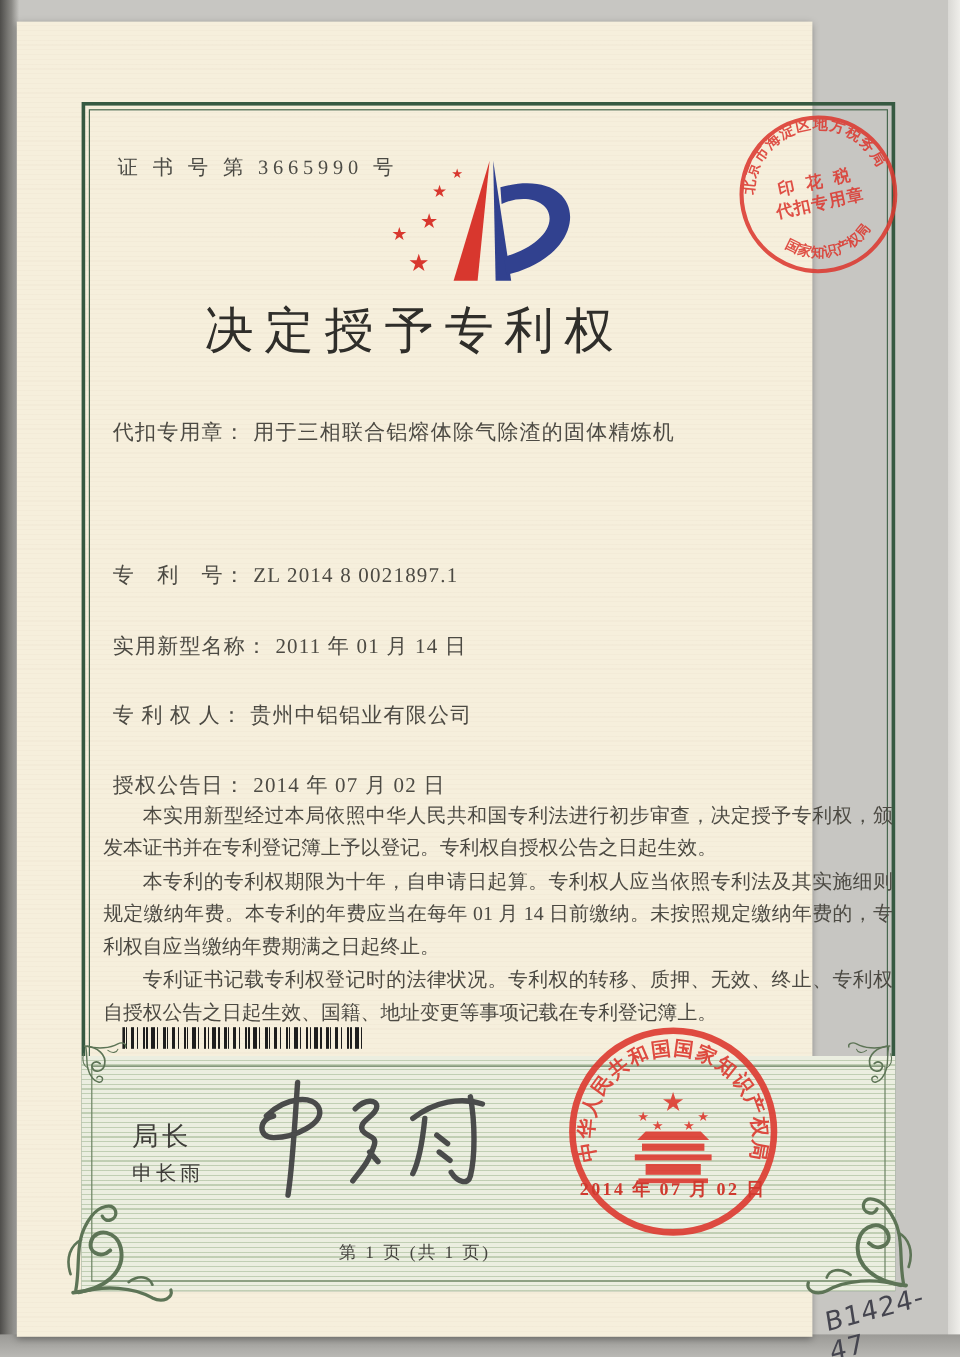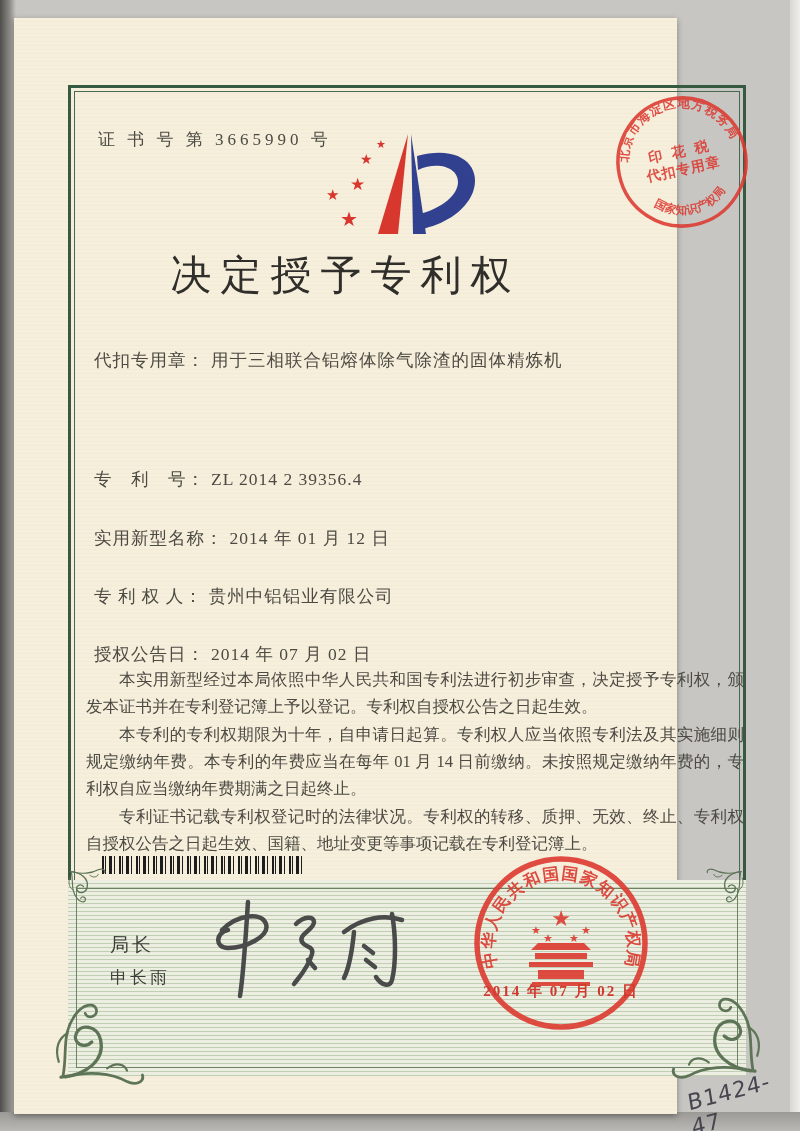--- a/index.html
+++ b/index.html
@@ -32,21 +32,21 @@
   .paragraphs p{margin:0 0 1px 0;text-indent:2em;}
   .barcode{position:absolute;left:88px;top:838px;width:202px;height:18px;
        background-image:repeating-linear-gradient(90deg,#1d1d1d 0 2px,transparent 2px 3px,
         #1d1d1d 3px 4px,transparent 4px 7px,#1d1d1d 7px 10px,transparent 10px 12px,
         #1d1d1d 12px 13px,transparent 13px 17px);}
   .green-band{position:absolute;left:54px;top:862px;width:678px;height:196px;
        background:#ebeee0;
        background-image:repeating-linear-gradient(0deg,rgba(150,175,135,.5) 0 1px,transparent 1px 4px);}
   .band-frame{position:absolute;inset:8px;border:1.5px solid #6c8263;}
   .ornament{position:absolute;pointer-events:none;}
-  .sig-title{position:absolute;left:96px;top:914px;font-size:19px;color:#3e3d38;letter-spacing:3px;}
+  .sig-title{position:absolute;left:96px;top:914px;font-size:22px;color:#3e3d38;letter-spacing:3px;}
   .sig-name{position:absolute;left:96px;top:948px;font-size:17px;color:#3e3d38;letter-spacing:3px;}
   .signature-svg{position:absolute;left:180px;top:872px;width:230px;height:112px;}
   .office-seal{position:absolute;left:458px;top:836px;width:178px;height:178px;opacity:.9;}
   .seal-date{position:absolute;left:452px;top:964px;width:190px;text-align:center;
        font-size:15px;color:#cf392e;letter-spacing:2px;font-weight:bold;}
   .tax-stamp{position:absolute;left:600px;top:76px;width:136px;height:136px;opacity:.88;
        transform:rotate(-12deg);}
   .page-footer{position:absolute;left:0;right:0;top:1016px;text-align:center;
        font-size:14.5px;color:#45443f;letter-spacing:2px;}
   .handwritten{position:absolute;left:688px;top:1076px;font-size:22px;color:#45454f;
@@ -96,24 +96,24 @@
     <text x="68" y="62" text-anchor="middle" font-size="14" fill="#dc3a31" font-weight="bold" letter-spacing="3">印 花 税</text>
     <text x="68" y="80" text-anchor="middle" font-size="14" fill="#dc3a31" font-weight="bold" letter-spacing="1">代扣专用章</text>
   </svg>
 
   <div class="title">决定授予专利权</div>
 
   <div class="field-row" style="top:330px">
     <span class="field-label">代扣专用章：</span><span class="field-value">用于三相联合铝熔体除气除渣的固体精炼机</span>
   </div>
   <div class="field-row" style="top:449px">
-    <span class="field-label">专　利　号：</span><span class="field-value">ZL 2014 2 39356.4</span>
+    <span class="field-label">专　利　号：</span><span class="field-value">ZL 2014 8 0021897.1</span>
   </div>
   <div class="field-row" style="top:508px">
-    <span class="field-label">实用新型名称：</span><span class="field-value">2014 年 01 月 12 日</span>
+    <span class="field-label">实用新型名称：</span><span class="field-value">2011 年 01 月 14 日</span>
   </div>
   <div class="field-row" style="top:566px">
     <span class="field-label">专 利 权 人：</span><span class="field-value">贵州中铝铝业有限公司</span>
   </div>
   <div class="field-row" style="top:624px">
     <span class="field-label">授权公告日：</span><span class="field-value">2014 年 07 月 02 日</span>
   </div>
 
   <div class="paragraphs">
     <p>本实用新型经过本局依照中华人民共和国专利法进行初步审查，决定授予专利权，颁发本证书并在专利登记簿上予以登记。专利权自授权公告之日起生效。</p>
@@ -182,16 +182,17 @@
         <path d="M-30,-8 L30,-8 L23,-15 L-23,-15 Z"></path>
         <rect x="-26" y="-5" width="52" height="6"></rect>
         <rect x="-32" y="4" width="64" height="5"></rect>
         <rect x="-23" y="12" width="46" height="9"></rect>
         <rect x="-29" y="24" width="58" height="4"></rect>
       </g>
     </g>
   </svg>
   <div class="seal-date">2014 年 07 月 02 日</div>
 
+  <div class="page-footer">第 1 页 (共 1 页)</div>
 
 </div>
 
 <div class="handwritten">B1424-47</div>
 
 </body></html>

